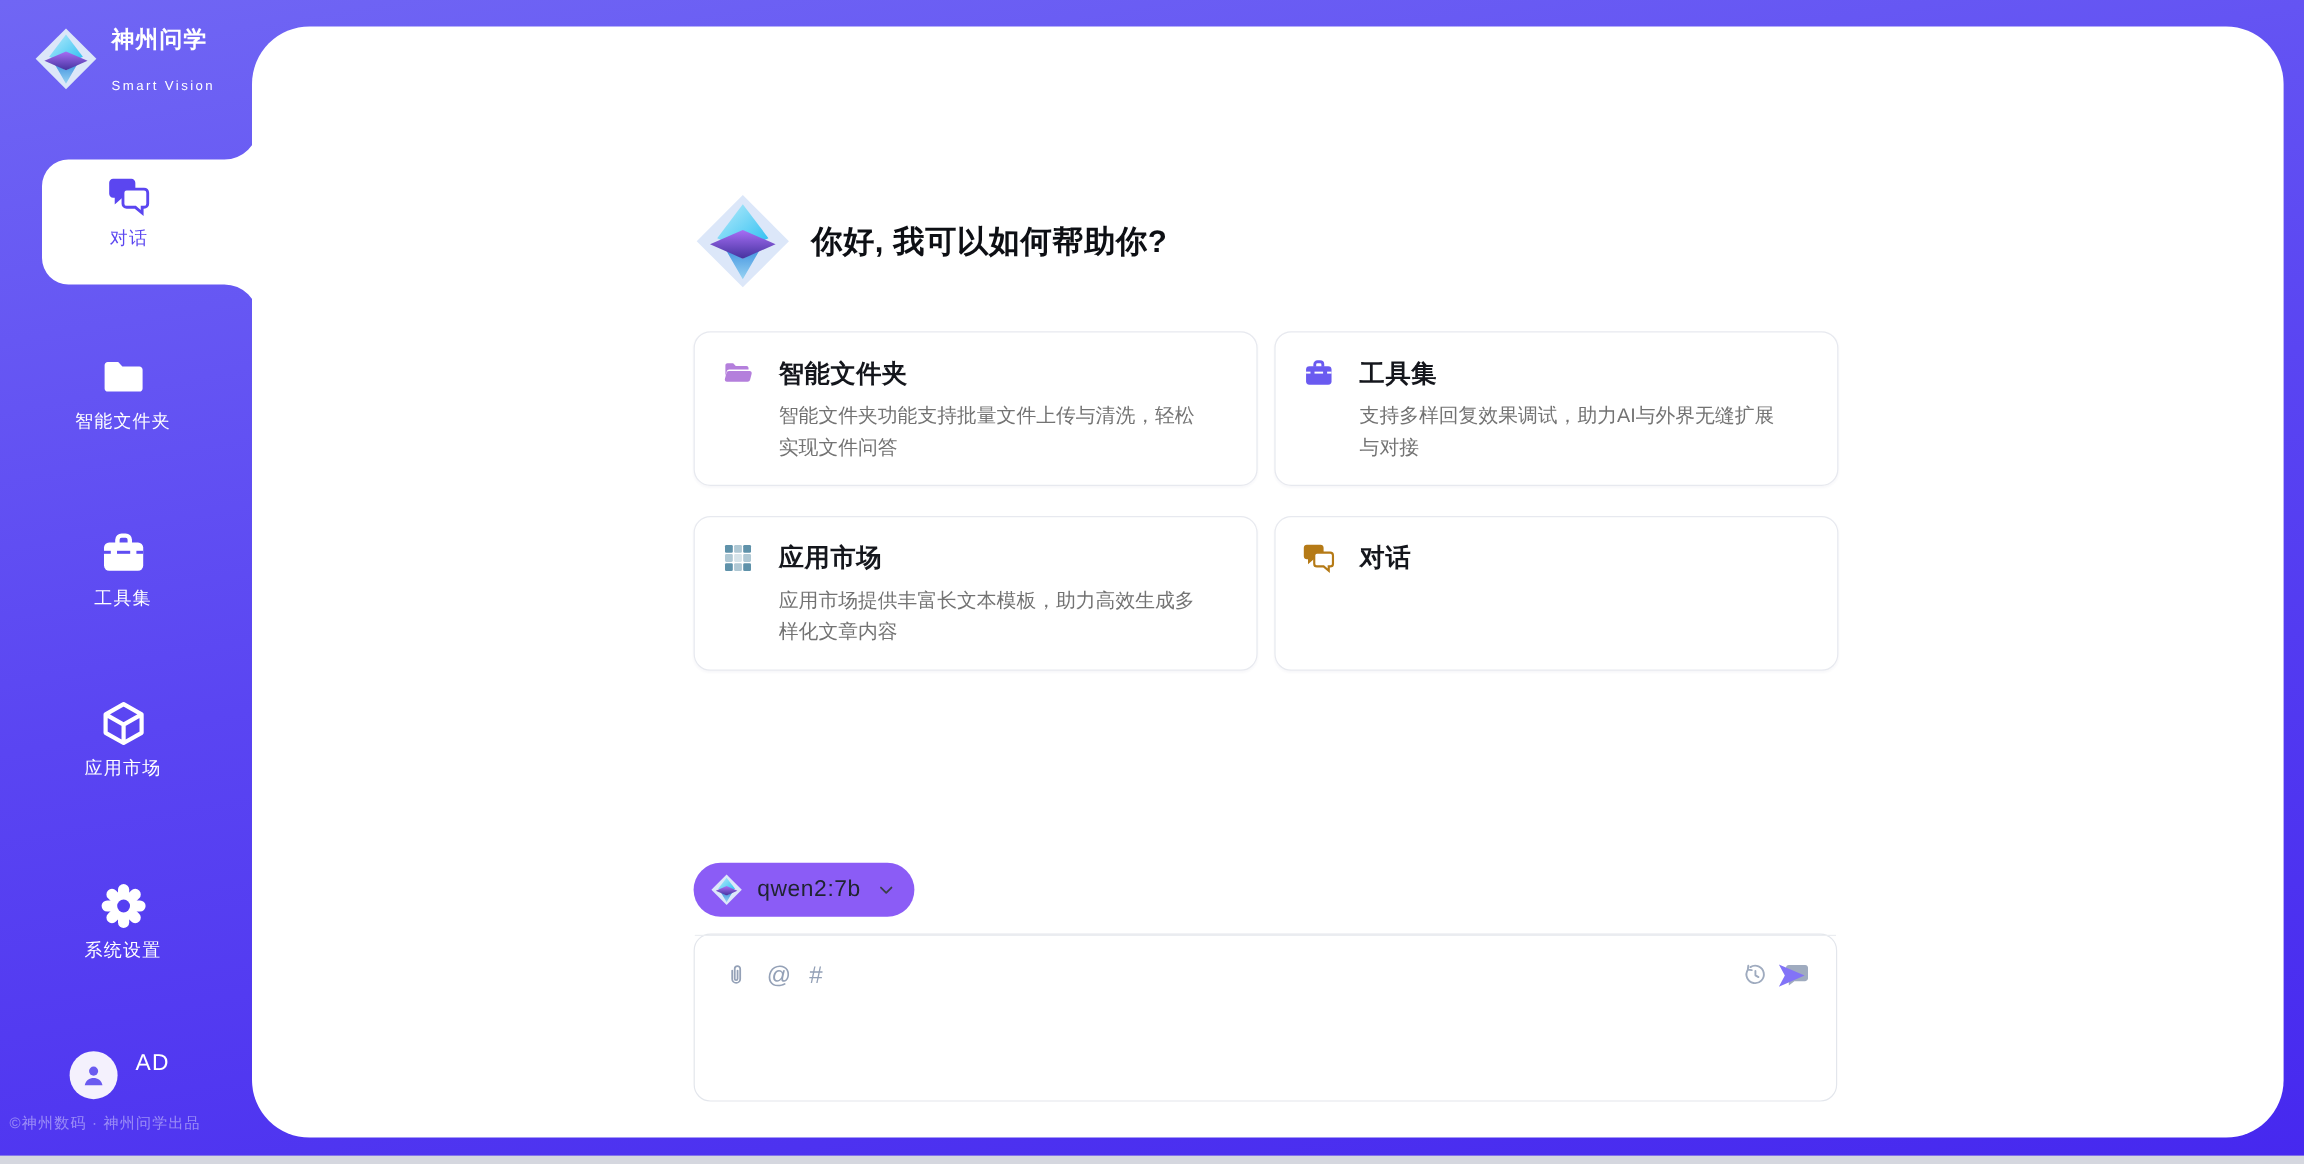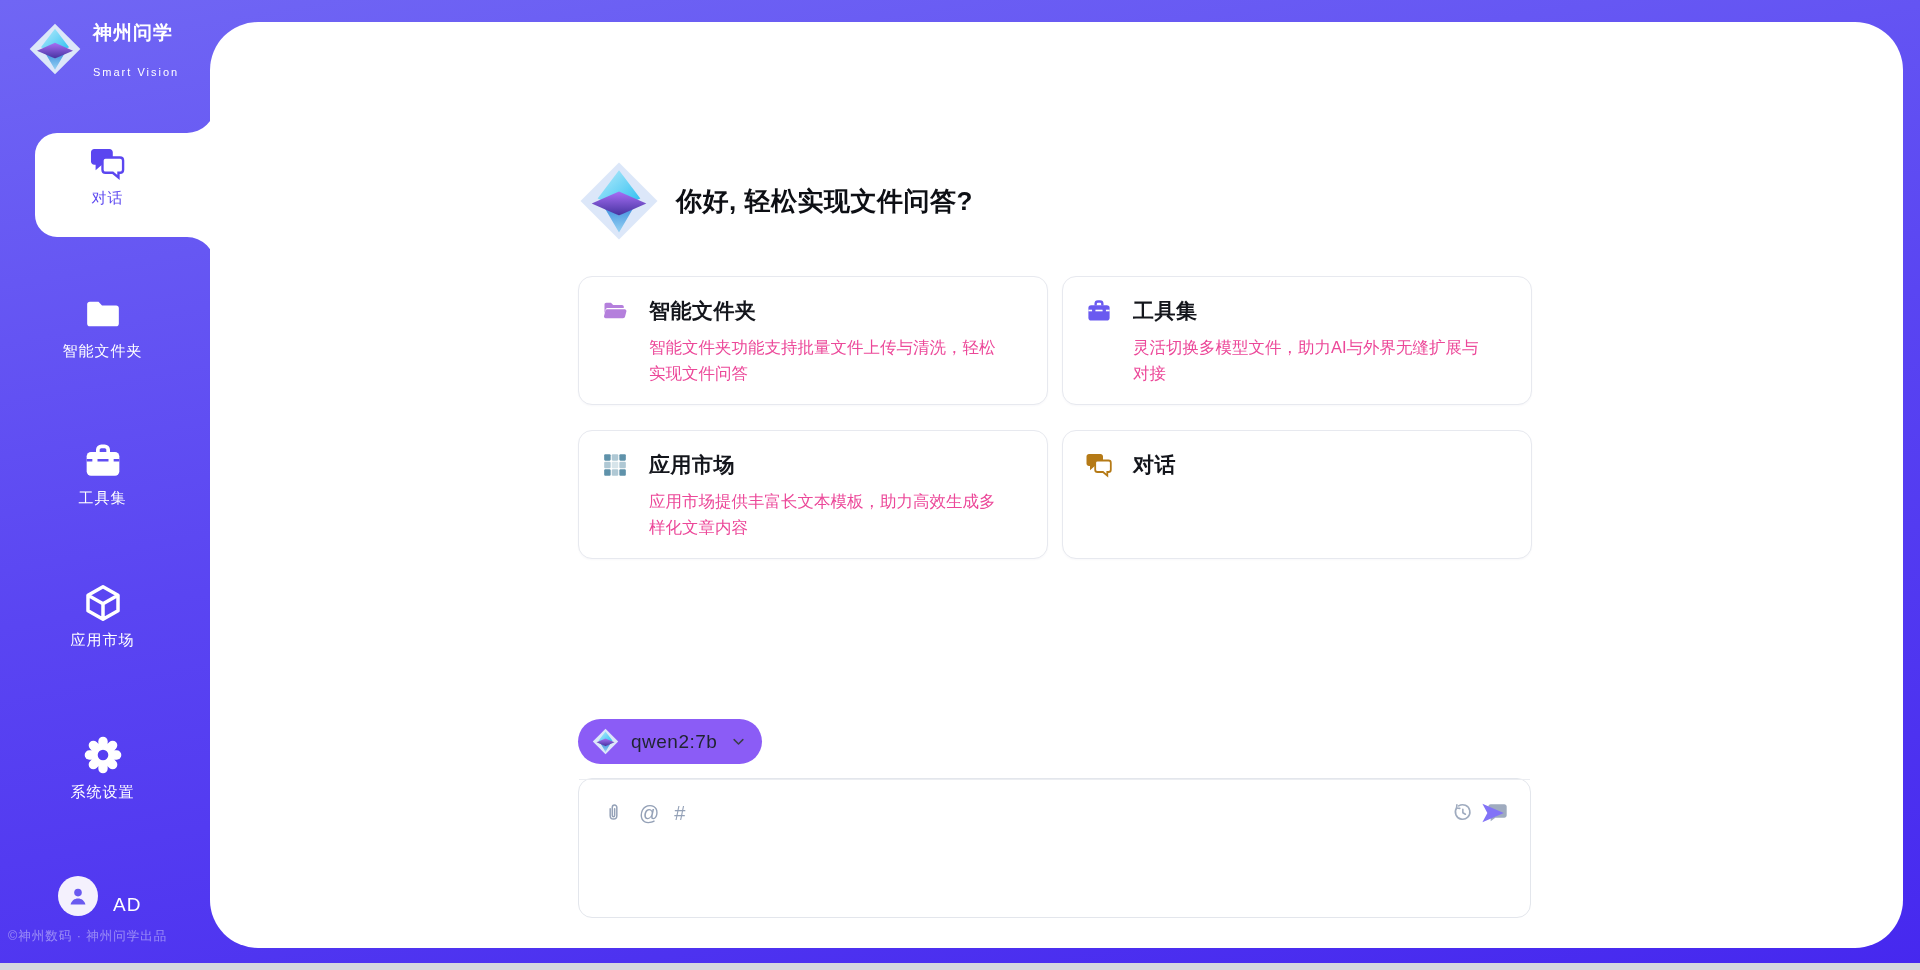--- a/index.html
+++ b/index.html
@@ -29,42 +29,42 @@
   .nav-item {
     position:absolute; left:0; width:205px;
     display:flex; flex-direction:column; align-items:center; gap:8px;
     color:#fff; cursor:pointer;
   }
   .nav-item .nav-icon { width:40px; height:40px; display:block; }
   .nav-item .nav-label { font-size:15px; letter-spacing:1px; }
   .nav-item.active { left:35px; width:145px; color:#5b46f0; }
   .nav-item.active .nav-icon { width:37px; height:35px; }
 
-  .user-row { position:absolute; left:58px; top:876px; display:flex; align-items:flex-end; gap:15px; cursor:pointer; }
+  .user-row { position:absolute; left:58px; top:876px; display:flex; align-items:flex-start; gap:15px; cursor:pointer; }
   .avatar { width:40px; height:40px; border-radius:50%; background:#f4f1fd; display:flex; align-items:center; justify-content:center; }
   .avatar svg { width:24px; height:24px; color:#6a5af0; }
   .user-name { color:#fff; font-size:19px; font-weight:500; letter-spacing:1px; }
   .copyright { position:absolute; left:8px; top:928px; font-size:12.5px; color:rgba(255,255,255,.42); letter-spacing:1px; white-space:nowrap; }
 
   
   .content-col { width:957px; margin:0 auto; padding-top:138px; }
   .greeting { display:flex; align-items:center; gap:16px; }
   .greet-logo { width:82px; height:82px; }
   .greet-text { font-size:26px; font-weight:800; color:#0d0f14; letter-spacing:.5px; }
 
   .cards { margin-top:34px; display:grid; grid-template-columns:470px 470px; grid-column-gap:14px; grid-row-gap:25px; }
   .card {
     background:#fff; border:1px solid #e7e9ef; border-radius:14px;
     min-height:125px; padding:20px 40px 18px 22px; cursor:pointer;
     box-shadow:0 1px 2px rgba(40,40,80,.03);
   }
   .card-head { display:flex; align-items:center; gap:20px; }
   .card-icon { width:28px; height:26px; display:block; flex:0 0 auto; }
   .card-title { font-size:21px; font-weight:bold; color:#14161c; letter-spacing:.5px; }
-  .card-desc { margin:10px 0 0 48px; font-size:16.5px; line-height:1.55; color:#ec4899; max-width:392px; }
+  .card-desc { margin:10px 0 0 48px; font-size:16.5px; line-height:1.55; color:#737373; max-width:392px; }
   .c-folder { color:#b47fdc; }
   .c-case   { color:#6a5af0; }
   .c-grid   { color:#5f92aa; }
   .c-chat   { color:#b57a16; }
 
   .model-pill {
     margin-top:160px; height:45px; width:max-content;
     background:#8b5cf6; border-radius:23px; padding:0 16px 0 14px;
     display:flex; align-items:center; gap:12px; cursor:pointer;
   }
@@ -218,42 +218,42 @@
 </defs>
 </svg>
 
 <div class="main-panel">
   <div class="content-col">
 
     <div class="greeting">
       <svg class="greet-logo">
           <use href="#i-diamond"></use>
         </svg>
-      <h1 class="greet-text">你好, 轻松实现文件问答?</h1>
+      <h1 class="greet-text">你好, 我可以如何帮助你?</h1>
     </div>
 
     <div class="cards">
       <div class="card">
         <div class="card-head">
           <svg class="card-icon c-folder">
               <use href="#i-folder-open"></use>
             </svg>
           <div class="card-title">智能文件夹</div>
         </div>
         <div class="card-desc">智能文件夹功能支持批量文件上传与清洗，轻松实现文件问答</div>
       </div>
 
       <div class="card">
         <div class="card-head">
           <svg class="card-icon c-case">
               <use href="#i-case"></use>
             </svg>
           <div class="card-title">工具集</div>
         </div>
-        <div class="card-desc">灵活切换多模型文件，助力AI与外界无缝扩展与对接</div>
+        <div class="card-desc">支持多样回复效果调试，助力AI与外界无缝扩展与对接</div>
       </div>
 
       <div class="card">
         <div class="card-head">
           <svg class="card-icon c-grid">
               <use href="#i-grid"></use>
             </svg>
           <div class="card-title">应用市场</div>
         </div>
         <div class="card-desc">应用市场提供丰富长文本模板，助力高效生成多样化文章内容</div>

